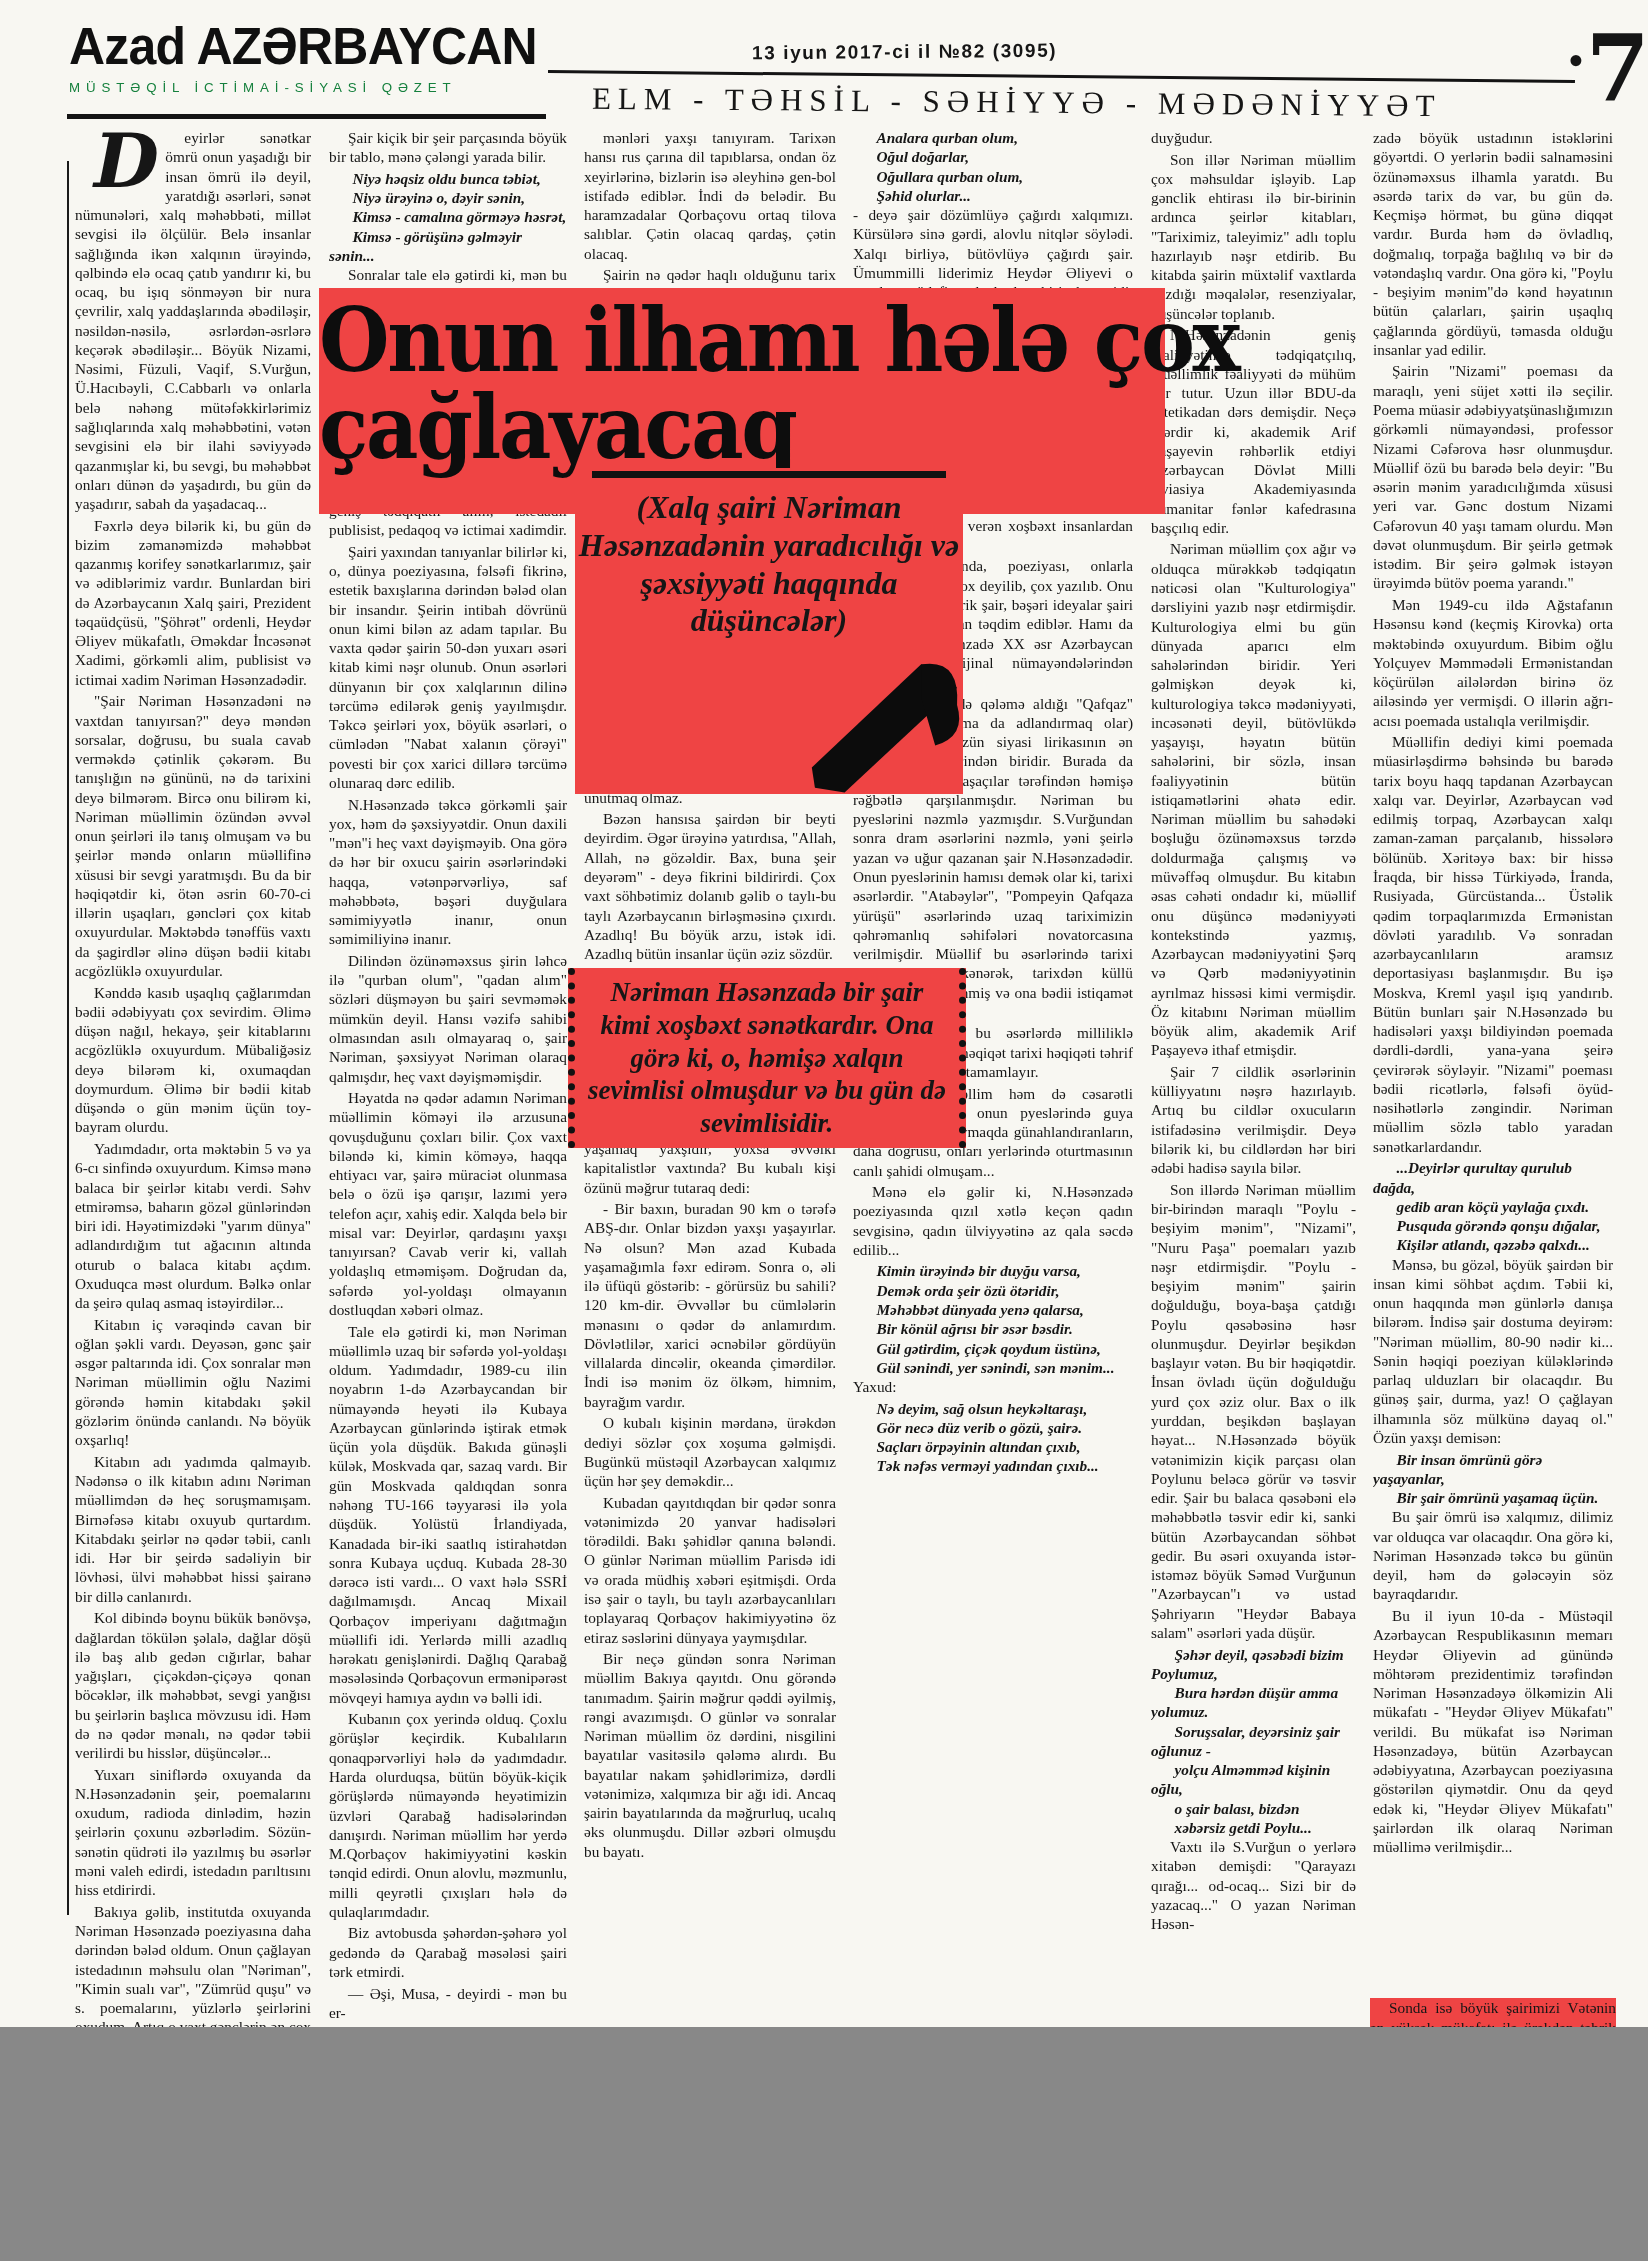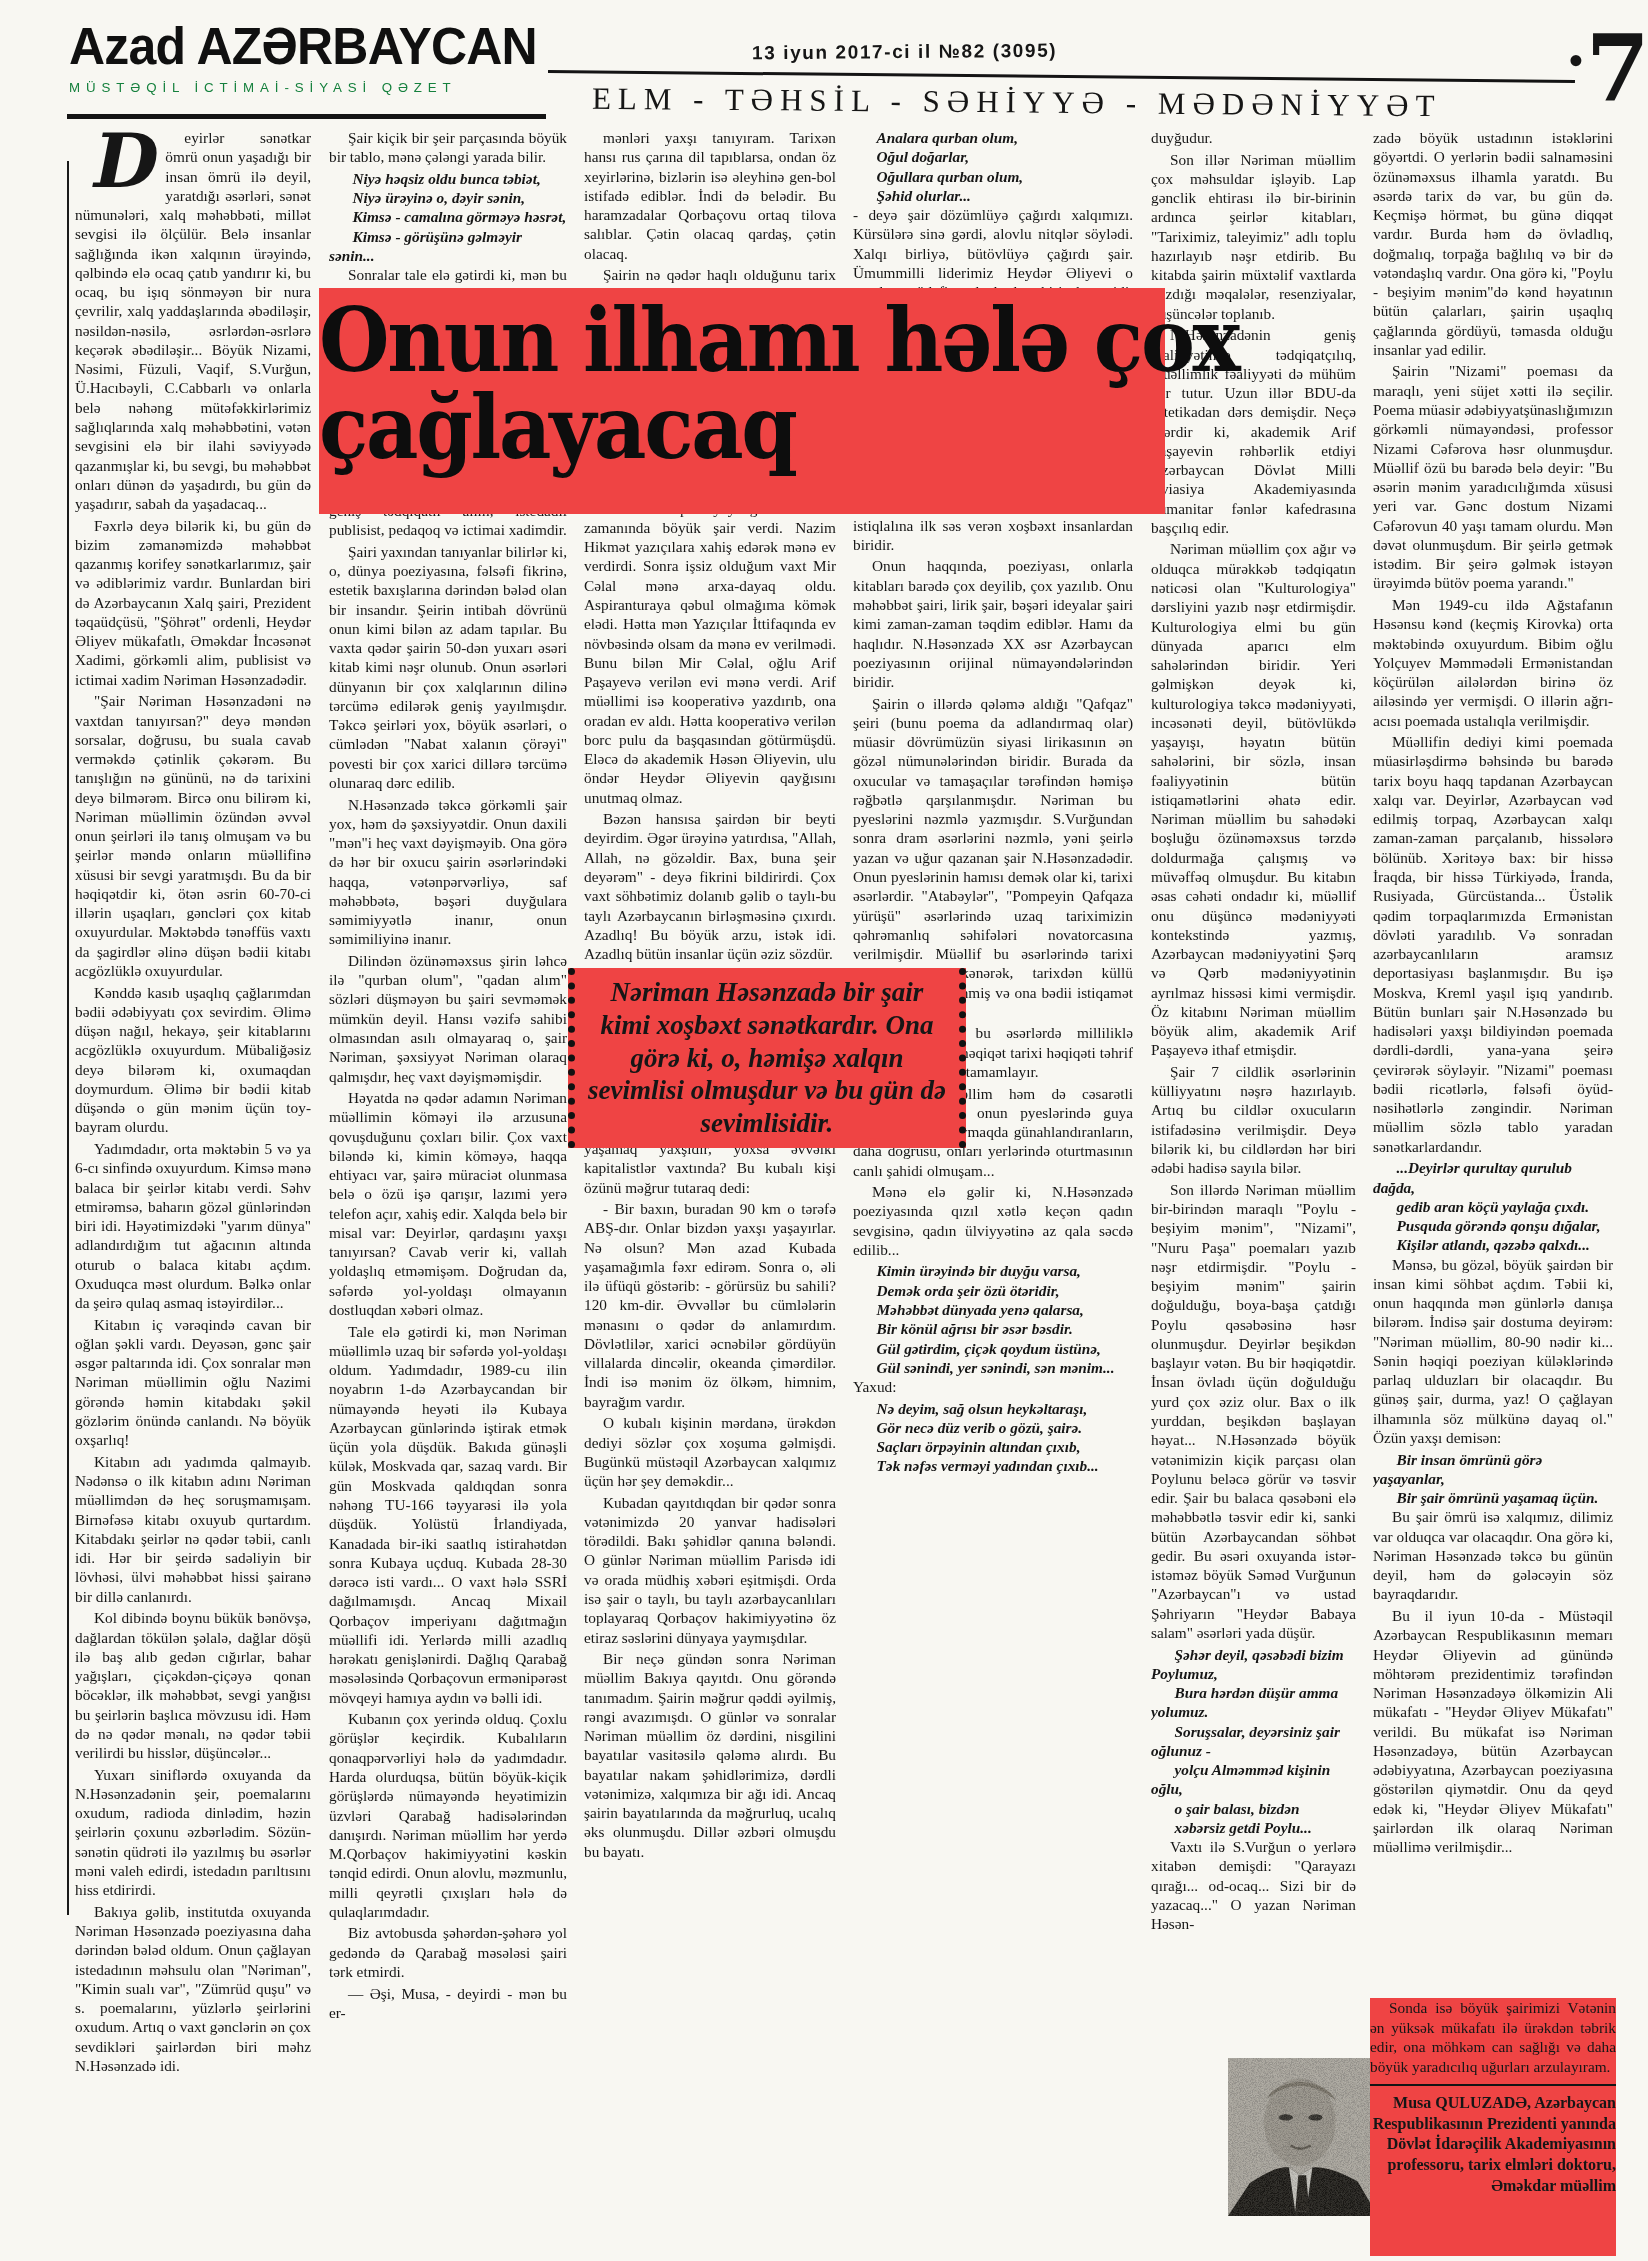--- a/index.html
+++ b/index.html
@@ -1,17 +1,17 @@
 <!DOCTYPE html>
 <html style="font-size:12.5px"><head>
 <meta charset="utf-8">
 <title>Azad Azərbaycan — səh. 7</title>
 <style>
   html,body{margin:0;padding:0;background:#888;}
-  #page{position:relative;width:1649px;height:2261px;background:#f8f7f2;color:#161616;
+  #page{position:relative;width:1649px;height:2027px;background:#f8f7f2;color:#161616;
         font-family:"Liberation Serif","DejaVu Serif",serif;overflow:hidden;}
   
   .masthead{position:absolute;left:69px;top:17px;width:485px;}
   .masthead .title{font-family:"Liberation Sans","DejaVu Sans",sans-serif;font-weight:bold;
         font-size:50px;letter-spacing:-0.8px;transform:scaleY(1.05);white-space:nowrap;color:#101010;}
   .masthead .subtitle{font-family:"Liberation Sans","DejaVu Sans",sans-serif;font-size:13.3px;
         letter-spacing:5.9px;margin-top:4.7px;white-space:nowrap;color:#15803d;}
   .masthead-rule{position:absolute;left:67px;top:114px;width:479px;height:4.7px;background:#141414;}
   .dateline{position:absolute;left:752px;top:41px;font-family:"Liberation Sans","DejaVu Sans",sans-serif;
         font-weight:bold;font-size:19px;letter-spacing:1.6px;transform:rotate(-0.5deg);}
@@ -161,20 +161,28 @@
       <p class="para verse">Bir şair ömrünü yaşamaq üçün.</p>
       <p class="para">Bu şair ömrü isə xalqımız, dilimiz var olduqca var olacaqdır. Ona görə ki, Nəriman Həsənzadə təkcə bu günün deyil, həm də gələcəyin söz bayraqdarıdır.</p>
       <p class="para">Bu il iyun 10-da - Müstəqil Azərbaycan Respublikasının memarı Heydər Əliyevin ad günündə möhtərəm prezidentimiz tərəfindən Nəriman Həsənzadəyə ölkəmizin Ali mükafatı - "Heydər Əliyev Mükafatı" verildi. Bu mükafat isə Nəriman Həsənzadəyə, bütün Azərbaycan ədəbiyyatına, Azərbaycan poeziyasına göstərilən qiymətdir. Onu da qeyd edək ki, "Heydər Əliyev Mükafatı" şairlərdən ilk olaraq Nəriman müəllimə verilmişdir...</p>
     </div>
 
   <div class="overlay headline">
     <div class="hl">Onun ilhamı hələ çox</div>
     <div class="hl">çağlayacaq</div>
   </div>
 
+  <div class="overlay deck">
+    <div class="deck-rule"></div>
+    <div class="deck-text">(Xalq şairi Nəriman Həsənzadənin yaradıcılığı və şəxsiyyəti haqqında düşüncələr)</div>
+    <svg class="flourish" width="164" height="149" viewBox="0 0 210 190">
+      <polygon points="10,150 150,18 196,48 52,182 14,176" fill="#0c0c0c"></polygon>
+      <path d="M150 18 Q200 10 196 70 Q208 110 168 122 L150 60 Z" fill="#0c0c0c"></path>
+    </svg>
+  </div>
 
   <div class="overlay pullquote">
     <div class="q">Nəriman Həsənzadə bir şair kimi xoşbəxt sənətkardır. Ona görə ki, o, həmişə xalqın sevimlisi olmuşdur və bu gün də sevimlisidir.</div>
   </div>
 
   <div class="overlay photo">
     <svg width="150" height="158" viewBox="0 0 192 202">
       <defs>
         <filter id="grain">
             <feTurbulence type="fractalNoise" baseFrequency="0.9" numOctaves="2" result="n"></feTurbulence>

